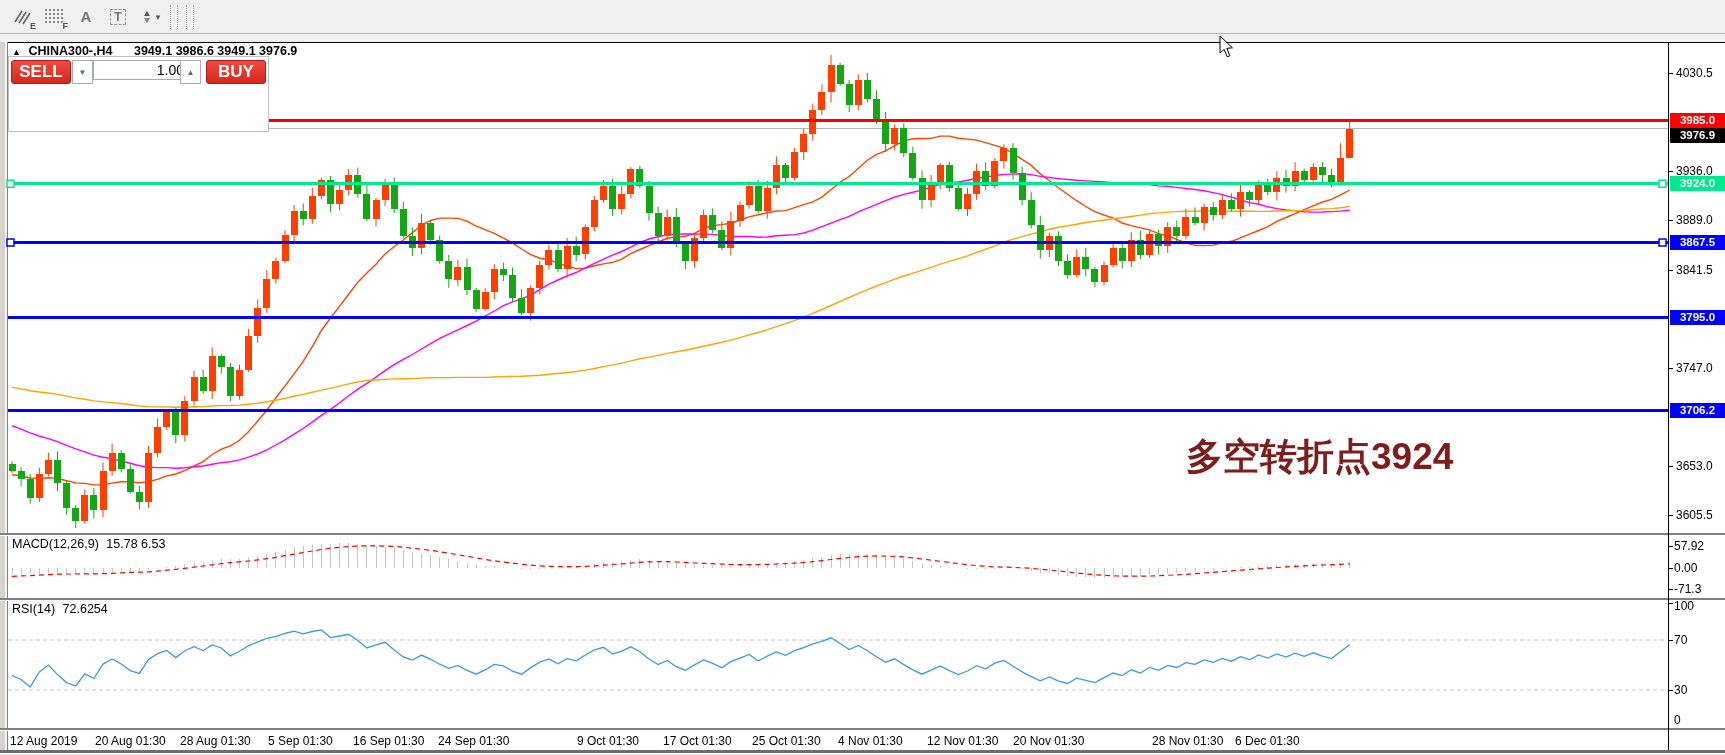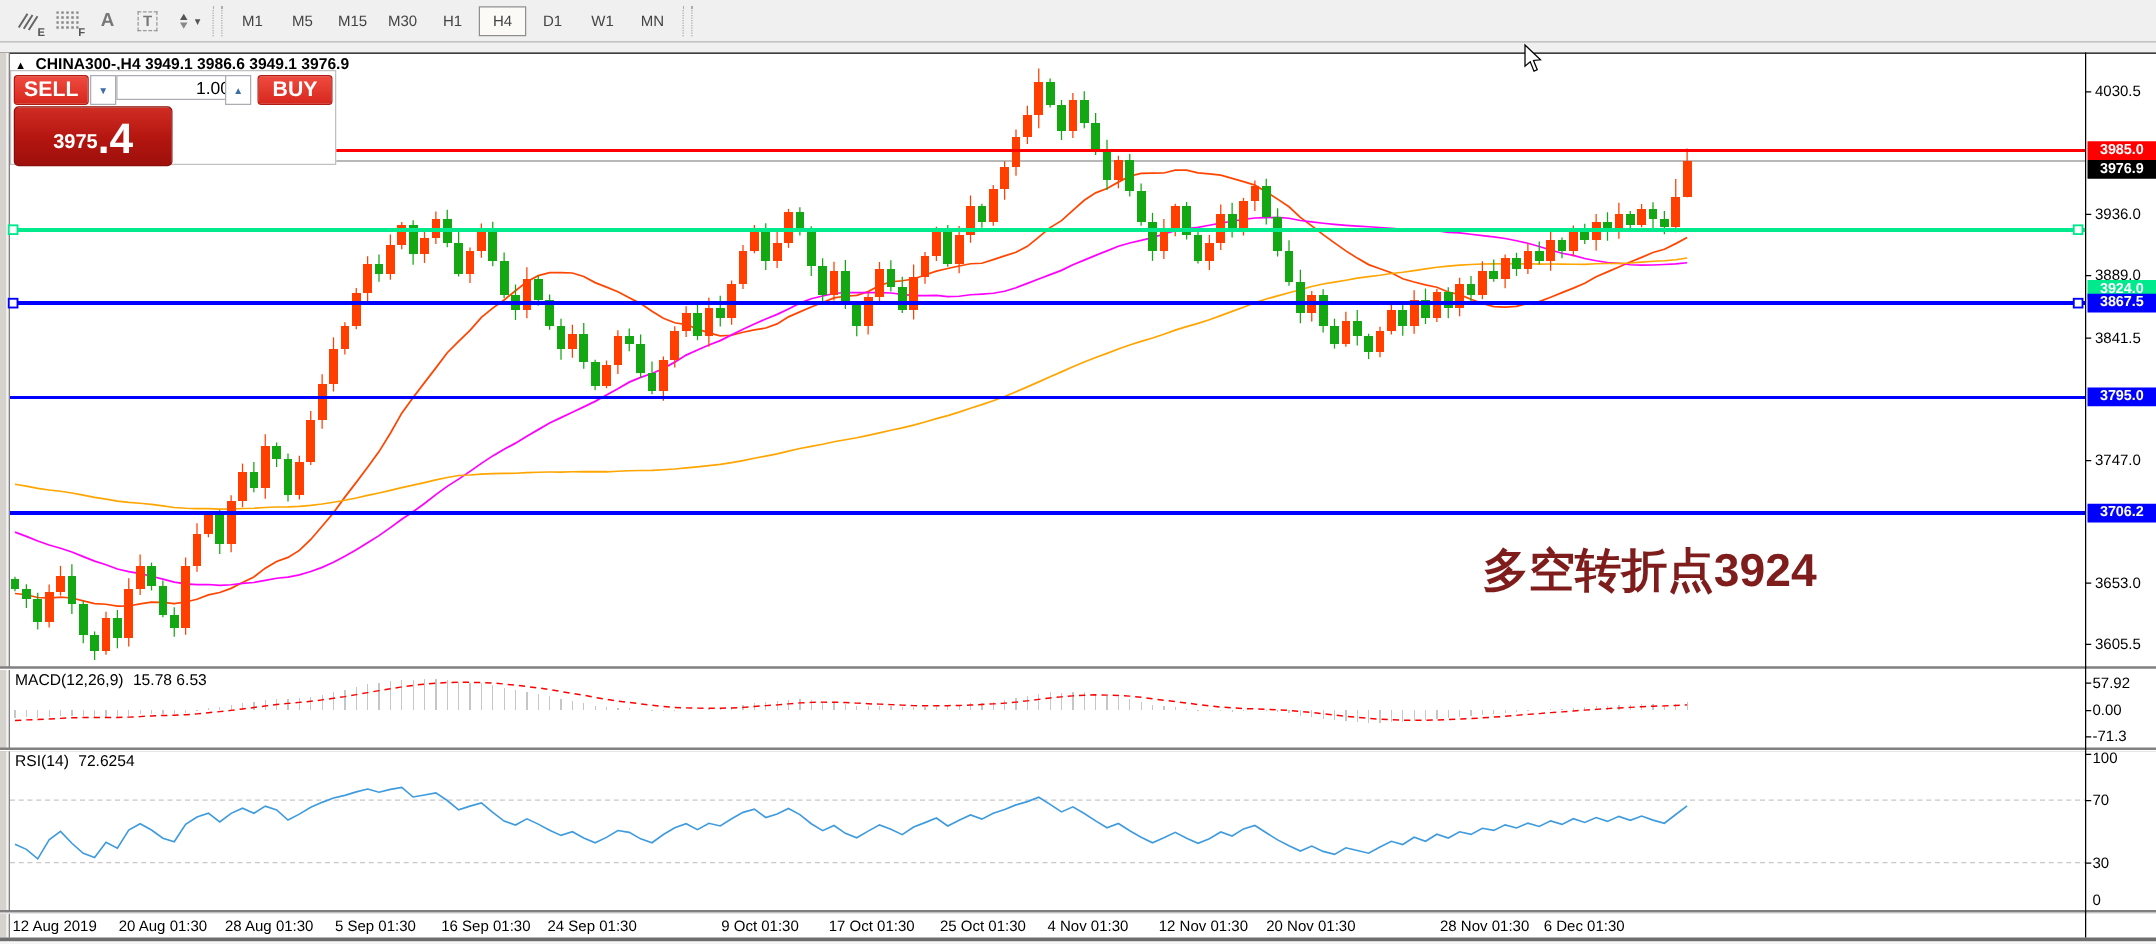--- a/index.html
+++ b/index.html
@@ -100,31 +100,20 @@
       </div>
       <div class="tool-btn">
         <svg width="14" height="14">
           <path d="M4 6 L7 1 L10 6 Z" fill="#555"></path>
           <path d="M4 8 L7 13 L10 8 Z" fill="#888"></path>
         </svg>
         <span style="font-size:9px;color:#555;margin-left:2px;">▾</span>
       </div>
     </div>
   <div class="tb-sep"></div>
-  <div id="toolbar-timeframes" style="display:flex;align-items:center;">
-      <div class="tf-btn">M1</div>
-      <div class="tf-btn">M5</div>
-      <div class="tf-btn">M15</div>
-      <div class="tf-btn">M30</div>
-      <div class="tf-btn">H1</div>
-      <div class="tf-btn active">H4</div>
-      <div class="tf-btn">D1</div>
-      <div class="tf-btn">W1</div>
-      <div class="tf-btn">MN</div>
-    </div>
   <div class="tb-sep"></div>
 </div>
 
 <div id="chart-window"></div>
 <div id="left-strip"></div>
 
 <svg id="chart-svg" xmlns="http://www.w3.org/2000/svg">
     <line x1="8" y1="128.74399999999991" x2="1668" y2="128.74399999999991" stroke="#B8B8B8" stroke-width="1" shape-rendering="crispEdges"></line>
     <polyline points="12,474.8 21.1,475.8 30.2,478.0 39.3,478.4 48.4,477.7 57.5,478.4 66.6,480.7 75.69999999999999,482.9 84.8,483.4 93.89999999999999,484.9 103,484.8 112.1,483.1 121.19999999999999,481.8 130.3,481.9 139.39999999999998,482.8 148.5,481.6 157.6,479.4 166.7,475.9 175.79999999999998,474.0 184.9,470.7 194,466.0 203.1,461.6 212.2,454.5 221.29999999999998,449.2 230.39999999999998,445.9 239.5,440.3 248.6,431.6 257.7,421.0 266.79999999999995,410.2 275.9,397.7 285,385.9 294.09999999999997,373.8 303.2,361.3 312.3,346.6 321.4,330.5 330.5,318.0 339.59999999999997,306.1 348.7,294.3 357.8,282.2 366.9,273.1 376,264.3 385.09999999999997,253.9 394.2,246.5 403.3,240.0 412.4,232.6 421.5,225.3 430.59999999999997,220.5 439.7,218.1 448.79999999999995,218.1 457.9,218.4 467,221.2 476.09999999999997,226.1 485.2,229.7 494.29999999999995,233.4 503.4,238.2 512.5,242.9 521.5999999999999,249.0 530.6999999999999,254.6 539.8,258.2 548.9,259.7 558,263.2 567.1,266.3 576.1999999999999,268.6 585.3,268.2 594.4,265.8 603.5,263.9 612.6,262.4 621.6999999999999,259.1 630.8,253.5 639.9,249.5 649,245.6 658.1,242.0 667.1999999999999,238.3 676.3,237.0 685.4,236.3 694.5,233.3 703.6,228.4 712.6999999999999,225.5 721.8,224.6 730.9,223.2 740,220.0 749.1,216.9 758.1999999999999,214.8 767.3,212.8 776.4,211.0 785.5,210.6 794.6,207.7 803.6999999999999,204.7 812.8,201.8 821.9,197.1 831,189.7 840.1,182.1 849.1999999999999,176.5 858.3,168.3 867.4,160.2 876.5,154.3 885.5999999999999,150.8 894.6999999999999,145.7 903.8,140.9 912.9,138.7 922,138.5 931.0999999999999,138.4 940.1999999999999,136.1 949.3,136.1 958.4,138.3 967.5,139.1 976.5999999999999,140.1 985.6999999999999,142.7 994.8,145.3 1003.9,148.1 1013,153.5 1022.0999999999999,159.3 1031.1999999999998,165.4 1040.3,173.9 1049.3999999999999,180.7 1058.5,187.7 1067.6,194.3 1076.7,200.7 1085.8,206.5 1094.8999999999999,211.7 1104,215.0 1113.1,218.2 1122.2,223.0 1131.3,225.6 1140.3999999999999,227.9 1149.5,229.8 1158.6,233.6 1167.7,235.7 1176.8,239.4 1185.8999999999999,242.8 1195,245.3 1204.1,245.6 1213.2,245.1 1222.3,242.6 1231.3999999999999,241.3 1240.5,237.8 1249.6,234.1 1258.7,230.5 1267.8,226.6 1276.8999999999999,221.4 1286,217.5 1295.1,213.6 1304.2,209.6 1313.3,205.9 1322.3999999999999,202.0 1331.5,199.4 1340.6,194.9 1349.7,190.0 " fill="none" stroke="#FF4500" stroke-width="1.4"></polyline>
     <polyline points="12,425.7 21.1,429.1 30.2,432.8 39.3,436.0 48.4,438.6 57.5,441.6 66.6,445.3 75.69999999999999,448.9 84.8,451.8 93.89999999999999,455.2 103,457.3 112.1,458.9 121.19999999999999,461.0 130.3,463.3 139.39999999999998,465.7 148.5,467.1 157.6,467.6 166.7,467.6 175.79999999999998,468.2 184.9,467.8 194,466.7 203.1,466.0 212.2,464.3 221.29999999999998,462.6 230.39999999999998,461.7 239.5,459.9 248.6,457.2 257.7,453.9 266.79999999999995,449.8 275.9,445.0 285,439.8 294.09999999999997,434.2 303.2,428.5 312.3,422.1 321.4,415.4 330.5,409.4 339.59999999999997,402.8 348.7,395.7 357.8,389.1 366.9,383.3 376,377.1 385.09999999999997,370.7 394.2,364.7 403.3,359.4 412.4,354.5 421.5,349.0 430.59999999999997,343.7 439.7,338.4 448.79999999999995,334.1 457.9,329.8 467,325.5 476.09999999999997,321.1 485.2,316.0 494.29999999999995,311.0 503.4,305.7 512.5,301.9 521.5999999999999,298.8 530.6999999999999,294.8 539.8,289.7 548.9,284.1 558,280.0 567.1,276.0 576.1999999999999,272.5 585.3,267.9 594.4,263.4 603.5,259.2 612.6,255.2 621.6999999999999,251.5 630.8,247.2 639.9,242.5 649,239.0 658.1,236.8 667.1999999999999,234.8 676.3,234.0 685.4,234.0 694.5,234.0 703.6,234.1 712.6999999999999,234.4 721.8,235.5 730.9,236.5 740,236.5 749.1,236.4 758.1999999999999,237.2 767.3,237.0 776.4,235.8 785.5,235.3 794.6,234.6 803.6999999999999,233.0 812.8,230.2 821.9,226.7 831,223.2 840.1,219.7 849.1999999999999,216.3 858.3,211.8 867.4,208.1 876.5,204.3 885.5999999999999,200.7 894.6999999999999,197.0 903.8,194.4 912.9,192.3 922,190.1 931.0999999999999,187.2 940.1999999999999,184.5 949.3,182.8 958.4,181.9 967.5,180.2 976.5999999999999,178.5 985.6999999999999,177.0 994.8,175.5 1003.9,174.4 1013,174.1 1022.0999999999999,173.9 1031.1999999999998,174.6 1040.3,176.4 1049.3999999999999,177.5 1058.5,178.6 1067.6,179.5 1076.7,180.3 1085.8,180.9 1094.8999999999999,181.4 1104,182.0 1113.1,182.7 1122.2,183.4 1131.3,183.2 1140.3999999999999,183.9 1149.5,184.6 1158.6,185.9 1167.7,186.3 1176.8,187.4 1185.8999999999999,188.5 1195,189.5 1204.1,190.8 1213.2,192.6 1222.3,194.6 1231.3999999999999,197.2 1240.5,200.0 1249.6,202.6 1258.7,204.3 1267.8,206.8 1276.8999999999999,208.6 1286,210.0 1295.1,210.6 1304.2,211.8 1313.3,212.1 1322.3999999999999,212.0 1331.5,211.6 1340.6,211.1 1349.7,210.2 " fill="none" stroke="#FF00FF" stroke-width="1.4"></polyline>
@@ -603,21 +592,21 @@
     <div class="tick-dash" style="top: 269.56px;"></div>
     <div class="price-tick" style="top: 262.56px;">3841.5</div>
     <div class="tick-dash" style="top: 367.84px;"></div>
     <div class="price-tick" style="top: 360.84px;">3747.0</div>
     <div class="tick-dash" style="top: 465.6px;"></div>
     <div class="price-tick" style="top: 458.6px;">3653.0</div>
     <div class="tick-dash" style="top: 515px;"></div>
     <div class="price-tick" style="top: 508px;">3605.5</div>
     <div class="line-label" style="top: 112.82px; background: rgb(255, 0, 0);">3985.0</div>
     <div class="line-label" style="top: 127.82px; background: rgb(0, 0, 0);">3976.9</div>
-    <div class="line-label" style="top: 176.26px; background: rgb(0, 233, 140); margin-top: 48px;">3924.0</div>
+    <div class="line-label" style="top: 176.26px; background: rgb(0, 233, 140);">3924.0</div>
     <div class="line-label" style="top: 235.02px; background: rgb(0, 0, 255);">3867.5</div>
     <div class="line-label" style="top: 310.42px; background: rgb(0, 0, 255);">3795.0</div>
     <div class="line-label" style="top: 402.772px; background: rgb(0, 0, 255);">3706.2</div>
     <div class="tick-dash" style="top: 545.99px;"></div>
     <div class="osc-tick" style="top: 538.99px;">57.92</div>
     <div class="tick-dash" style="top: 568px;"></div>
     <div class="osc-tick" style="top: 561px;">0.00</div>
     <div class="tick-dash" style="top: 588.596px;"></div>
     <div class="osc-tick" style="top: 581.596px;">-71.3</div>
     <div class="tick-dash" style="top: 602.5px;"></div>
@@ -646,37 +635,33 @@
 
 <div class="panel-sep" style="top:533px"></div>
 <div class="panel-sep" style="top:598px"></div>
 <div class="panel-sep" style="top:728px"></div>
 <div id="bottom-line"></div>
 <div id="axis-vline"></div>
 
 <div id="symbol-bar">
   <span class="tri">▲</span>
   <span>CHINA300-,H4</span>
-  <span style="margin-left:0;">3949.1 3986.6 3949.1 3976.9</span>
+  <span style="margin-left:18px;">3949.1 3986.6 3949.1 3976.9</span>
 </div>
 
 <div id="trade-panel">
   <div class="oc-btn" id="sell-btn">SELL</div>
   <div class="spin-btn" style="left:63px;">
     <span>▼</span>
   </div>
   <input id="vol-input" value="1.00" style="">
   <div class="spin-btn" style="left:171px;">
     <span>▲</span>
   </div>
   <div class="oc-btn" id="buy-btn">BUY</div>
-  <div class="big-quote" id="bid-box">
-    <span class="q-small">3975</span>
-    <span class="q-big">.4</span>
-  </div>
 </div>
 
 <div class="ind-label" style="top:537px;">
   <span>MACD(12,26,9)</span>
   <span style="margin-left:4px;">15.78 6.53</span>
 </div>
 <div class="ind-label" style="top:602px;">
   <span>RSI(14)</span>
   <span style="margin-left:4px;">72.6254</span>
 </div>

